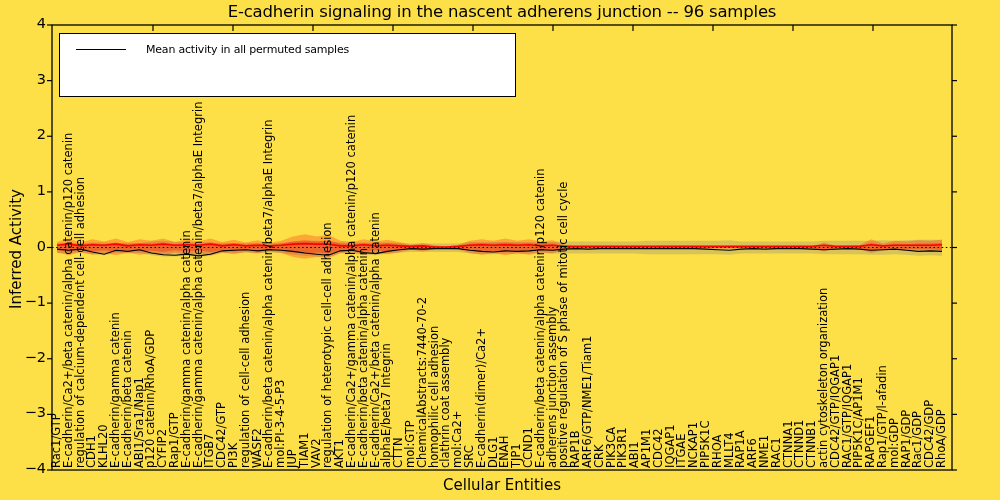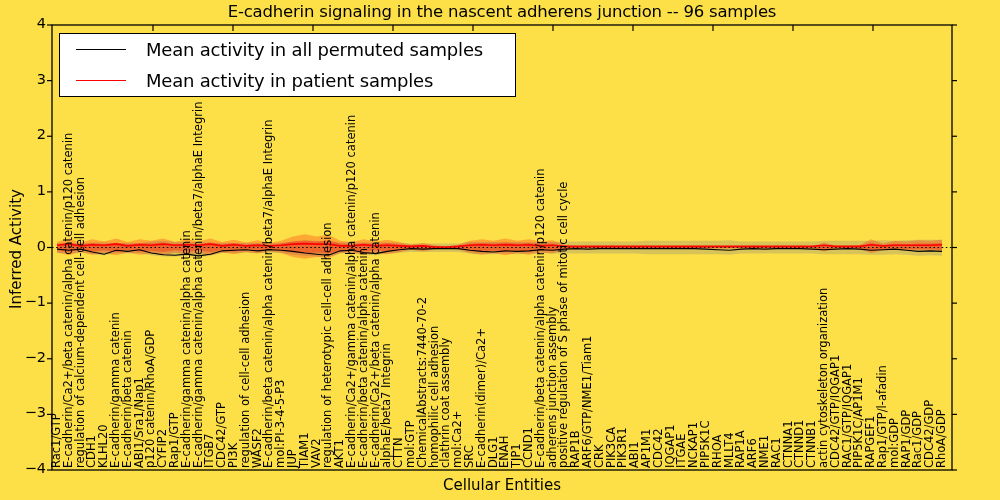--- a/index.html
+++ b/index.html
@@ -13,21 +13,21 @@
         transform:rotate(-90deg);transform-origin:0 0;}
   .ytick{position:absolute;width:34px;text-align:right;font-size:14.5px;color:#000;z-index:2;}
   #ylabel{position:absolute;left:-64px;top:240px;width:160px;text-align:center;
           font-size:15px;color:#000;transform:rotate(-90deg);z-index:2;}
   #xlabel{position:absolute;left:0;top:476px;width:1004px;text-align:center;font-size:15px;color:#000;z-index:2;}
   #legend{position:absolute;left:59px;top:33px;width:457px;height:64px;background:#ffffff;
           border:1.6px solid #000;box-sizing:border-box;z-index:3;}
   .legend-row{position:relative;height:31px;display:flex;align-items:center;}
   .legend-swatch{display:inline-block;width:50px;height:0;border-top-width:1.6px;border-top-style:solid;
                  margin-left:16px;}
-  .legend-label{margin-left:20px;font-size:18px;color:#000;letter-spacing:-0.2px;}
+  .legend-label{margin-left:20px;font-size:11px;color:#000;letter-spacing:-0.2px;}
 </style>
 </head>
 <body>
 
 <div id="canvas">
   <div id="chart-title">E-cadherin signaling in the nascent adherens junction -- 96 samples</div>
 
   <svg id="plot-svg" width="1000" height="500">
       <defs>
         <clipPath id="plotclip">
@@ -153,24 +153,20 @@
     </div>
 
   <div id="ylabel">Inferred Activity</div>
   <div id="xlabel">Cellular Entities</div>
 
   <div id="legend">
     <div class="legend-row">
       <span class="legend-swatch" id="sw0" style="border-top-color: rgb(0, 0, 0);"></span>
       <span class="legend-label">Mean activity in all permuted samples</span>
     </div>
-    <div class="legend-row">
-      <span class="legend-swatch" id="sw1" style="border-top-color: rgb(255, 0, 0);"></span>
-      <span class="legend-label">Mean activity in patient samples</span>
-    </div>
   </div>
 <div class="ytick" style="left: 12px; top: 460px;">−4</div>
     <div class="ytick" style="left: 12px; top: 404.375px;">−3</div>
     <div class="ytick" style="left: 12px; top: 348.75px;">−2</div>
     <div class="ytick" style="left: 12px; top: 293.125px;">−1</div>
     <div class="ytick" style="left: 12px; top: 237.5px;">0</div>
     <div class="ytick" style="left: 12px; top: 181.875px;">1</div>
     <div class="ytick" style="left: 12px; top: 126.25px;">2</div>
     <div class="ytick" style="left: 12px; top: 70.625px;">3</div>
     <div class="ytick" style="left: 12px; top: 15px;">4</div>

